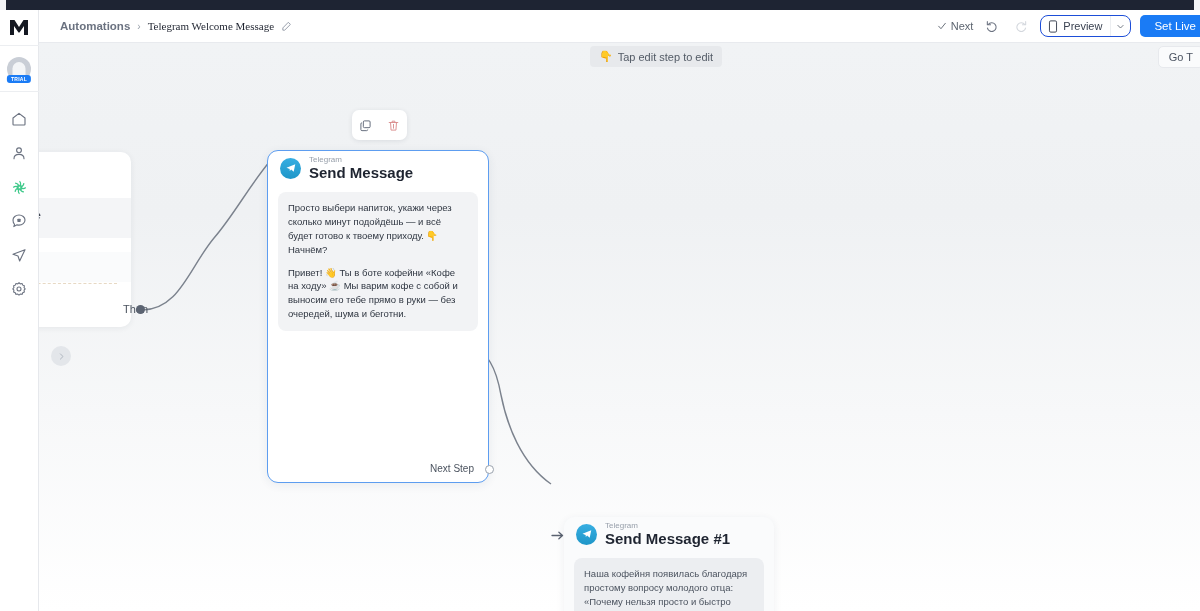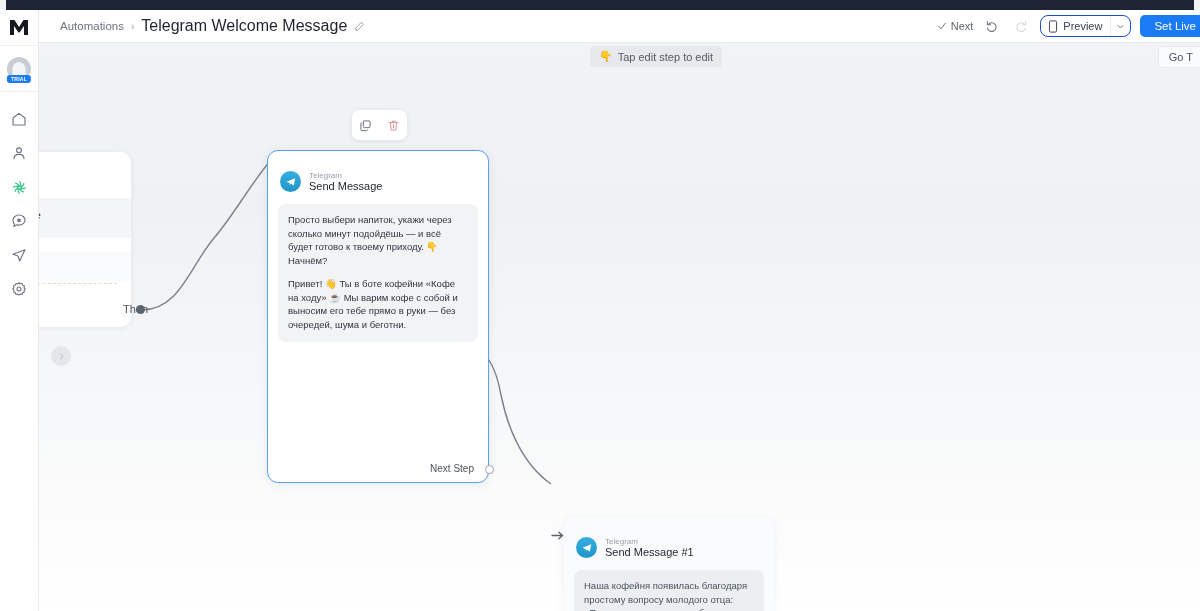--- a/index.html
+++ b/index.html
@@ -56,23 +56,23 @@
   .rail-icon.active { color: #3ec98a; }
   .rail-icon svg { display: block; }
 
   
   .header {
     position: absolute; top: 10px; left: 39px; width: 1161px; height: 33px;
     background: #ffffff; border-bottom: 1px solid #e8eaee;
     display: flex; align-items: center;
   }
   .breadcrumb { display: flex; align-items: center; gap: 7px; padding-left: 21px; }
-  .bc-item { font-size: 11.5px; color: #6b7280; }
+  .bc-item { font-size: 11.5px; color: #6b7280; font-weight: bold; }
   .bc-sep { font-size: 10px; color: #9aa1ab; }
-  .bc-current { font-size: 16px; color: #1f2430; }
+  .bc-current { font-size: 11px; color: #1f2430; font-family: Liberation Serif, serif; }
   .bc-edit { color: #8a93a0; display: flex; align-items: center; cursor: pointer; }
   .header-right {
     margin-left: auto; display: flex; align-items: center; gap: 9px; padding-right: 0;
   }
   .saved { display: flex; align-items: center; gap: 4px; font-size: 11px; color: #5d6570; }
   .icon-btn { width: 20px; height: 20px; display:flex; align-items:center; justify-content:center;
               color:#6b7280; cursor:pointer; }
   .icon-btn.disabled { color: #d3d7dd; }
   .preview-group {
     display: flex; align-items: center; background: #fff; border: 1px solid #1d4ed8;
@@ -136,29 +136,29 @@
   .tb-copy { color: #5b6personally; }
   .tb-copy { color: #5a6373; }
   .tb-del { color: #d98a8a; }
 
   
   .tg-card {
     position: absolute; left: 228px; top: 107px; width: 222px; height: 333px;
     background: #ffffff; border: 1.5px solid #5d9df0; border-radius: 11px;
     box-shadow: 0 2px 10px rgba(40,60,90,.08);
   }
-  .tg-head { display: flex; align-items: center; gap: 8px; padding: 20px 0 9px 12px; }
+  .tg-head { display: flex; align-items: center; gap: 8px; padding: 4px 0 9px 12px; }
   .tg-logo {
     width: 21px; height: 21px; border-radius: 50%;
     background: linear-gradient(180deg,#37aee2,#1e96c8);
     display: flex; align-items: center; justify-content: center;
   }
   .tg-meta { line-height: 1.15; }
   .tg-kind { font-size: 8px; color: #98a0ab; }
-  .tg-title { font-size: 11px; color: #1e2430; }
+  .tg-title { font-size: 15px; color: #1e2430; font-weight: bold; }
   .tg-body {
     margin: 2px 10px 0 10px; background: #f2f3f5; border-radius: 8px;
     padding: 9px 10px 10px 10px;
   }
   .tg-text { font-size: 9.5px; line-height: 1.45; color: #2e3540; }
   .tg-text p { margin-bottom: 9px; }
   .tg-text p:last-child { margin-bottom: 0; }
   .tg-btns { margin: 8px 2px 0 2px; display: flex; flex-direction: column; gap: 4px; }
   .tg-btn {
     position: relative; background: #fff; border-radius: 6px; height: 22px;

